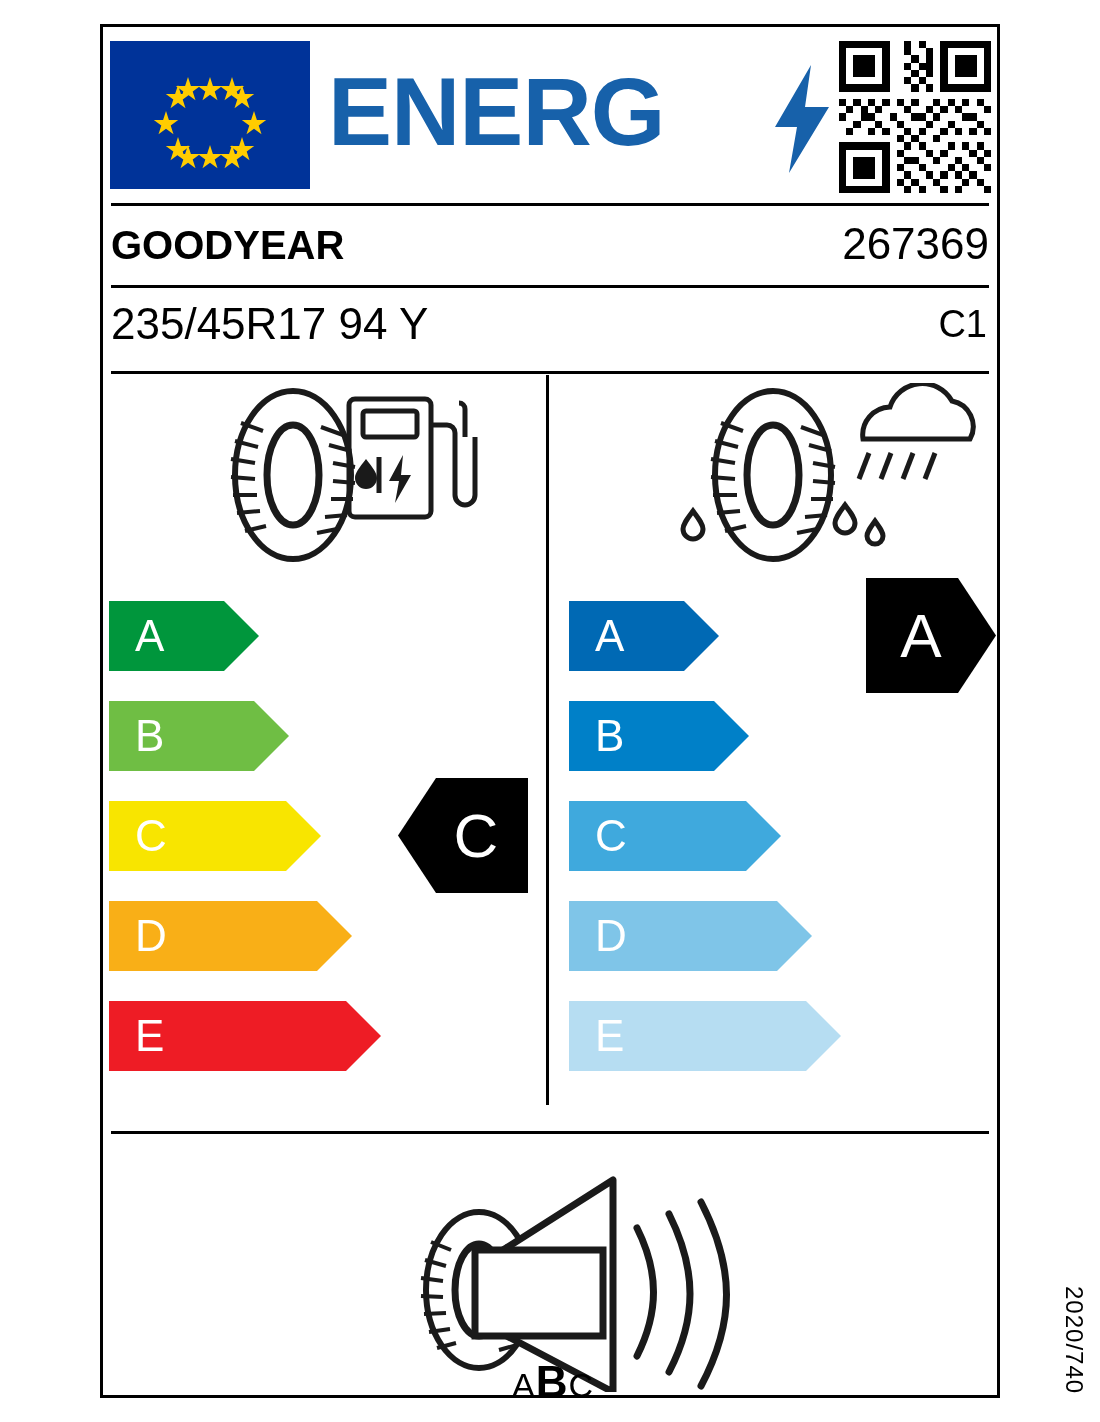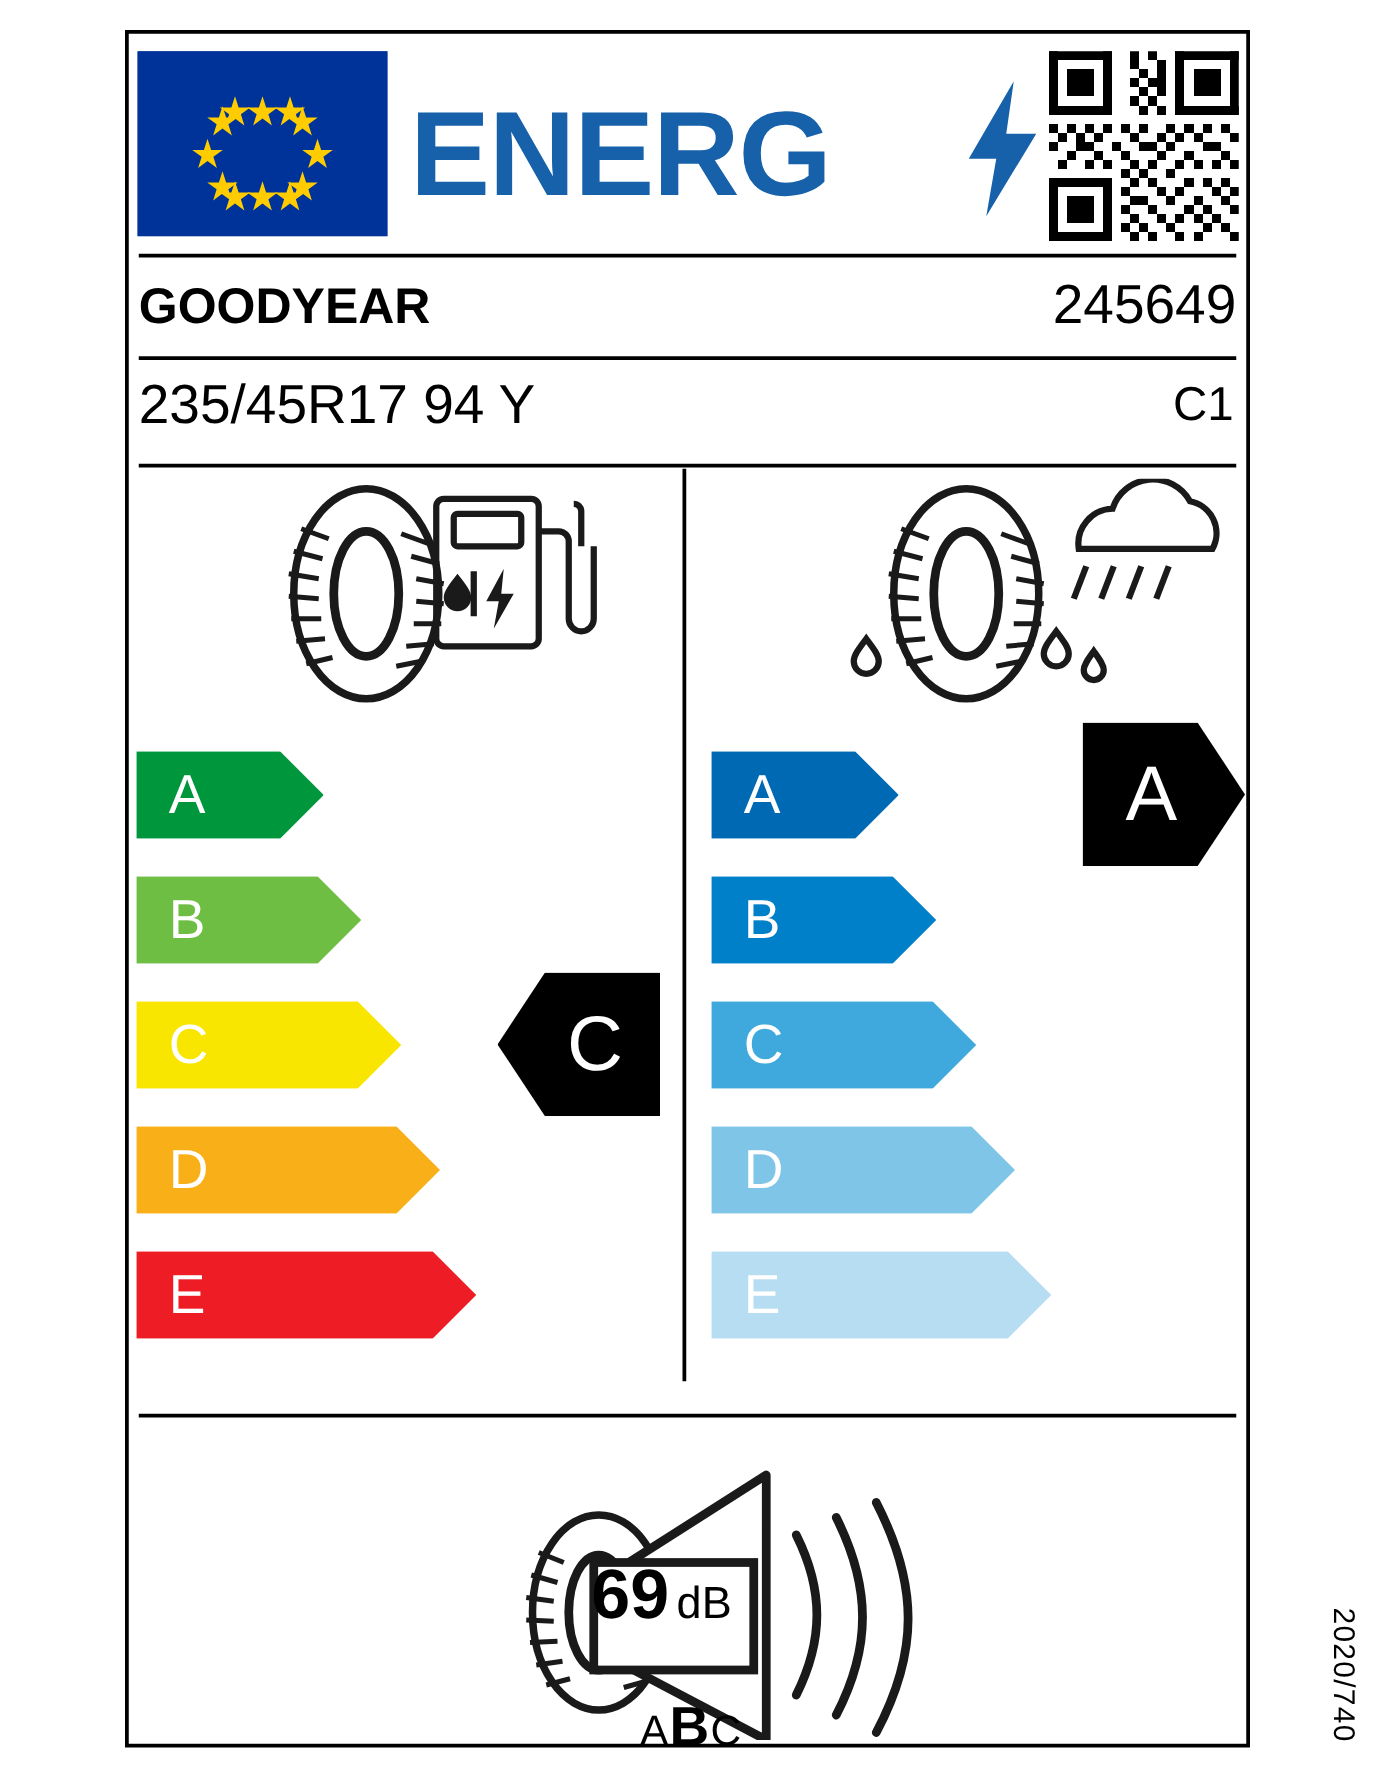--- a/index.html
+++ b/index.html
@@ -47,21 +47,20 @@
   }
   .energy-word {
     position: absolute;
     left: 225px;
     top: 30px;
     font-size: 96px;
     font-weight: bold;
     letter-spacing: -1px;
     color: #1761AA;
     font-family: "Liberation Sans", sans-serif;
-    margin-top: 12px;
   }
   .bolt {
     position: absolute;
     left: 672px;
     top: 38px;
     width: 54px;
     height: 108px;
   }
   .qr {
     position: absolute;
@@ -381,21 +380,21 @@
               <rect x="14" y="20" width="1" height="1"></rect>
             <rect x="16" y="20" width="1" height="1"></rect>
               <rect x="20" y="20" width="1" height="1"></rect>
           </g>
         </svg>
       </div>
     </div>
 
     <div class="rule" style="top:176px;"></div>
     <div class="brand">GOODYEAR</div>
-    <div class="sku">245649</div>
+    <div class="sku">267369</div>
 
     <div class="rule" style="top:258px;"></div>
     <div class="tyre-size">235/45R17 94 Y</div>
     <div class="tyre-class">C1</div>
     <div class="rule" style="top:344px;"></div>
 
     <div class="vdivider"></div>
 
     <div class="panel-icons" style="left:100px;width:340px;">
       <svg viewBox="0 0 340 180" width="340" height="180" aria-hidden="true">
@@ -555,23 +554,20 @@
         <rect x="372" y="108" width="128" height="86" fill="#ffffff" stroke="#1a1a1a" stroke-width="7"></rect>
 
         <g fill="none" stroke="#1a1a1a" stroke-width="7" stroke-linecap="round">
           <path d="M534 86 C556 130 556 170 534 214"></path>
           <path d="M566 72 C594 128 594 176 566 230"></path>
           <path d="M598 60 C632 126 632 180 598 244"></path>
         </g>
       </svg>
     </div>
 
-    <div class="noise-db">
-      <span>69</span><small>dB</small>
-    </div>
 
     <div class="abc">
       <span>A</span><b>B</b><span>C</span>
     </div>
 
   </div>
 
   <div class="sidecode">2020/740</div>
 </div>
 

